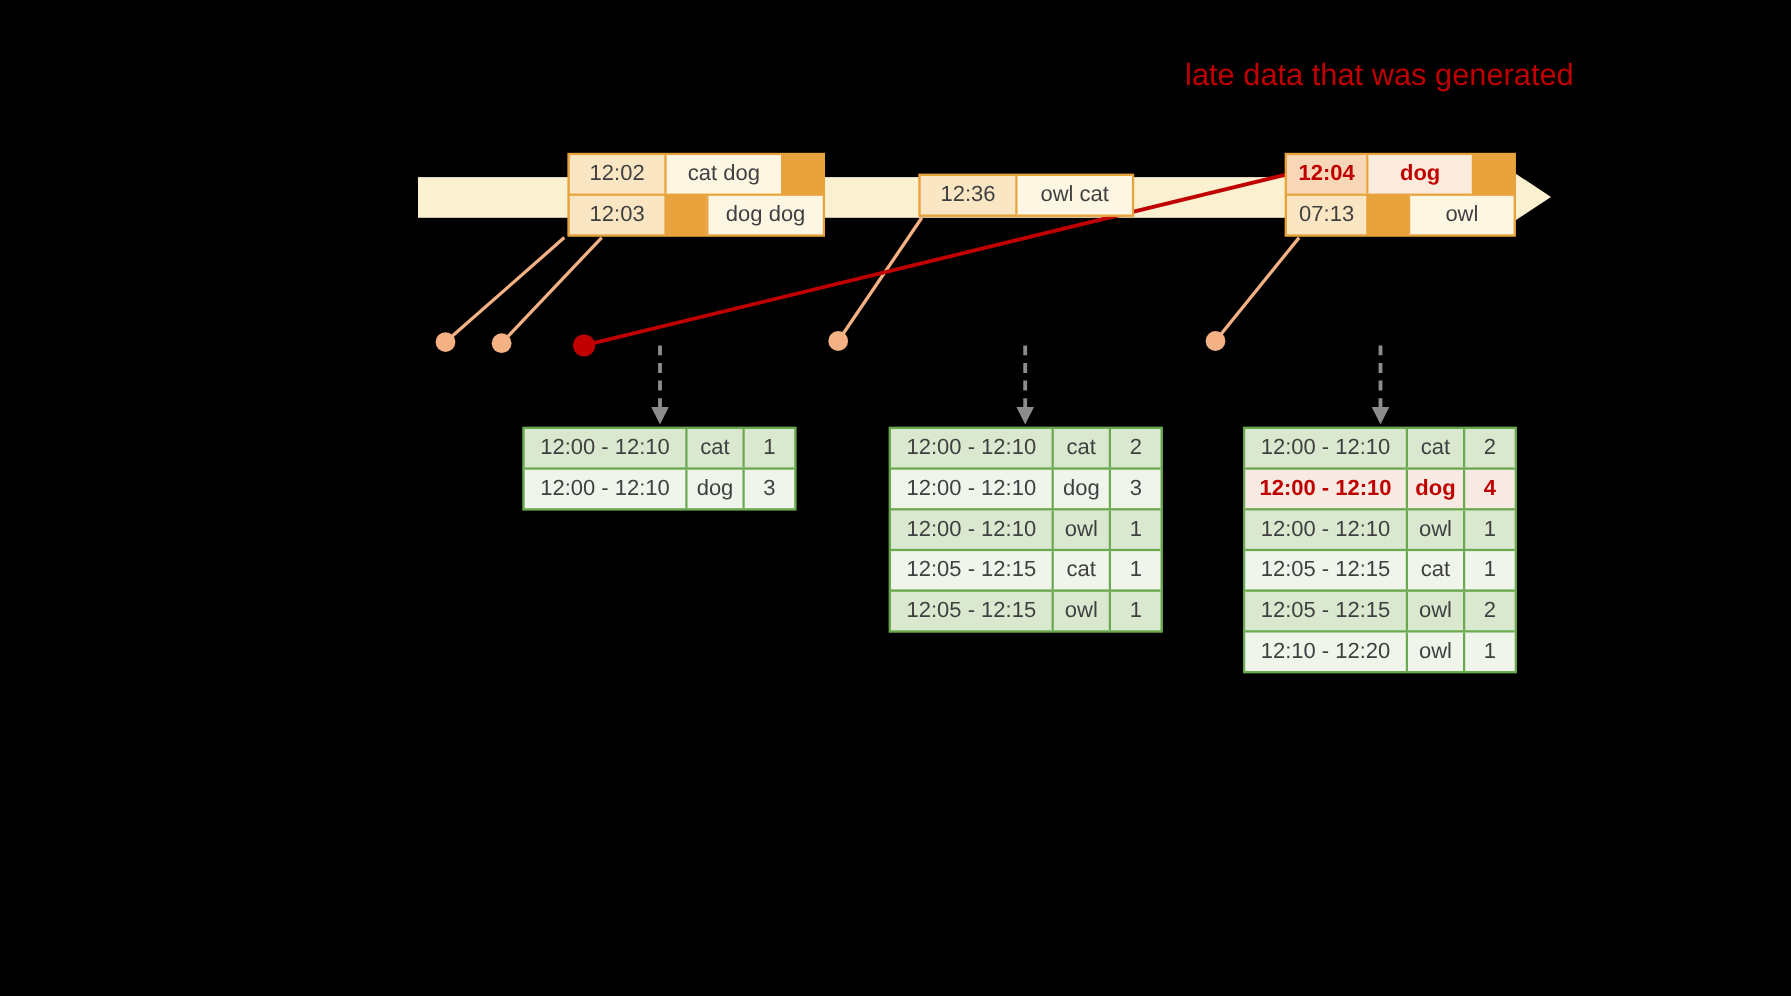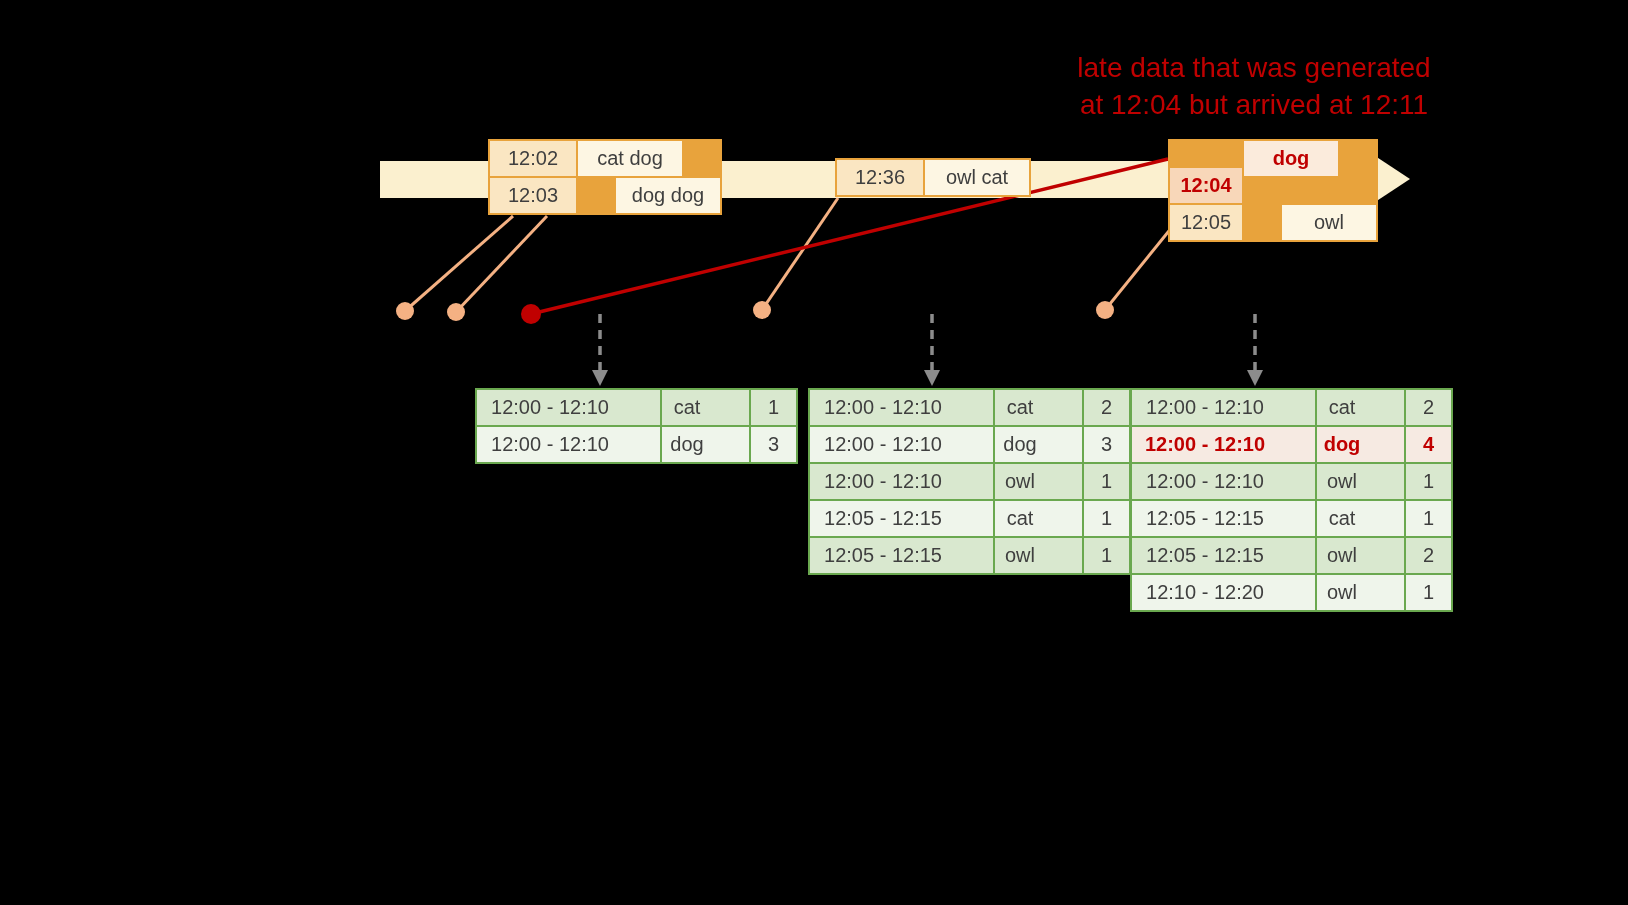--- a/index.html
+++ b/index.html
@@ -51,29 +51,29 @@
   .event-row { display: flex; }
   .event-row + .event-row { border-top: 2px solid var(--orange, #E8A33C); gap: 38px; }
   .ecell {
     height: 35px; display: flex; align-items: center; justify-content: center;
     font-size: 20px; color: var(--cell_text, #3F3F3F);
   }
   .ecell.time { width: 86px; background: var(--time_fill, #FAE6C2); }
   .ecell.words { width: 106px; background: var(--word_fill, #FDF6E3); border-left: 2px solid var(--orange, #E8A33C); }
   .event-box.narrow .ecell.time { width: 72px; }
   .event-box.narrow .ecell.words { width: 96px; }
-  .event-row.late .ecell.time { background: var(--late_time_fill, #F8D7B9); color: var(--red, #C00000); font-weight: bold; margin-top: 27px; }
+  .event-row.late .ecell.time { background: var(--late_time_fill, #F8D7B9); color: var(--red, #C00000); font-weight: bold; }
   .event-row.late .ecell.words { background: var(--late_word_fill, #FBEBDC); color: var(--red, #C00000); font-weight: bold; }
-  .box-1202 { left: 488px; top: 139px; }
+  .box-1202 { left: 516px; top: 139px; }
   .box-1207 { left: 835px; top: 158px; }
   .box-1204 { left: 1168px; top: 139px; }
 
   
   .result-table { border: 2px solid var(--green, #6AA84F); background: var(--green, #6AA84F); }
-  .r-row { display: flex; gap: 37px; }
+  .r-row { display: flex; }
   .r-row + .r-row { border-top: 2px solid var(--green, #6AA84F); }
   .r-row:nth-child(odd) { background: var(--row_a, #D9E8CF); }
   .r-row:nth-child(even) { background: var(--row_b, #EFF5EB); }
   .r-cell {
     height: 35px; display: flex; align-items: center; justify-content: center;
     font-size: 20px; color: var(--cell_text, #3F3F3F);
   }
   .r-cell.win { width: 146px; }
   .r-cell.word { width: 52px; border-left: 2px solid var(--green, #6AA84F); }
   .r-cell.cnt { width: 47px; border-left: 2px solid var(--green, #6AA84F); }
@@ -111,21 +111,20 @@
       <polygon class="trigger-head" points="924,370 940,370 932,386"></polygon>
     </g>
     <g>
       <line class="trigger-line" x1="1255" y1="314" x2="1255" y2="370"></line>
       <polygon class="trigger-head" points="1247,370 1263,370 1255,386"></polygon>
     </g>
   </svg>
 
   <div class="abs annotation annotation-top">
     <div>late data that was generated</div>
-    <div>at 12:04 but arrived at 12:11</div>
   </div>
 
   <div class="abs event-box box-1202">
     <div class="event-row">
       <div class="ecell time">12:02</div>
       <div class="ecell words">cat dog</div>
     </div>
     <div class="event-row">
       <div class="ecell time">12:03</div>
       <div class="ecell words">dog dog</div>
@@ -138,21 +137,21 @@
       <div class="ecell words">owl cat</div>
     </div>
   </div>
 
   <div class="abs event-box narrow box-1204">
     <div class="event-row late">
       <div class="ecell time">12:04</div>
       <div class="ecell words">dog</div>
     </div>
     <div class="event-row">
-      <div class="ecell time">12:05</div>
+      <div class="ecell time">07:13</div>
       <div class="ecell words">owl</div>
     </div>
   </div>
 
   <div class="abs result-table table-1">
     <div class="r-row">
       <div class="r-cell win">12:00 - 12:10</div>
       <div class="r-cell word">cat</div>
       <div class="r-cell cnt">1</div>
     </div>

